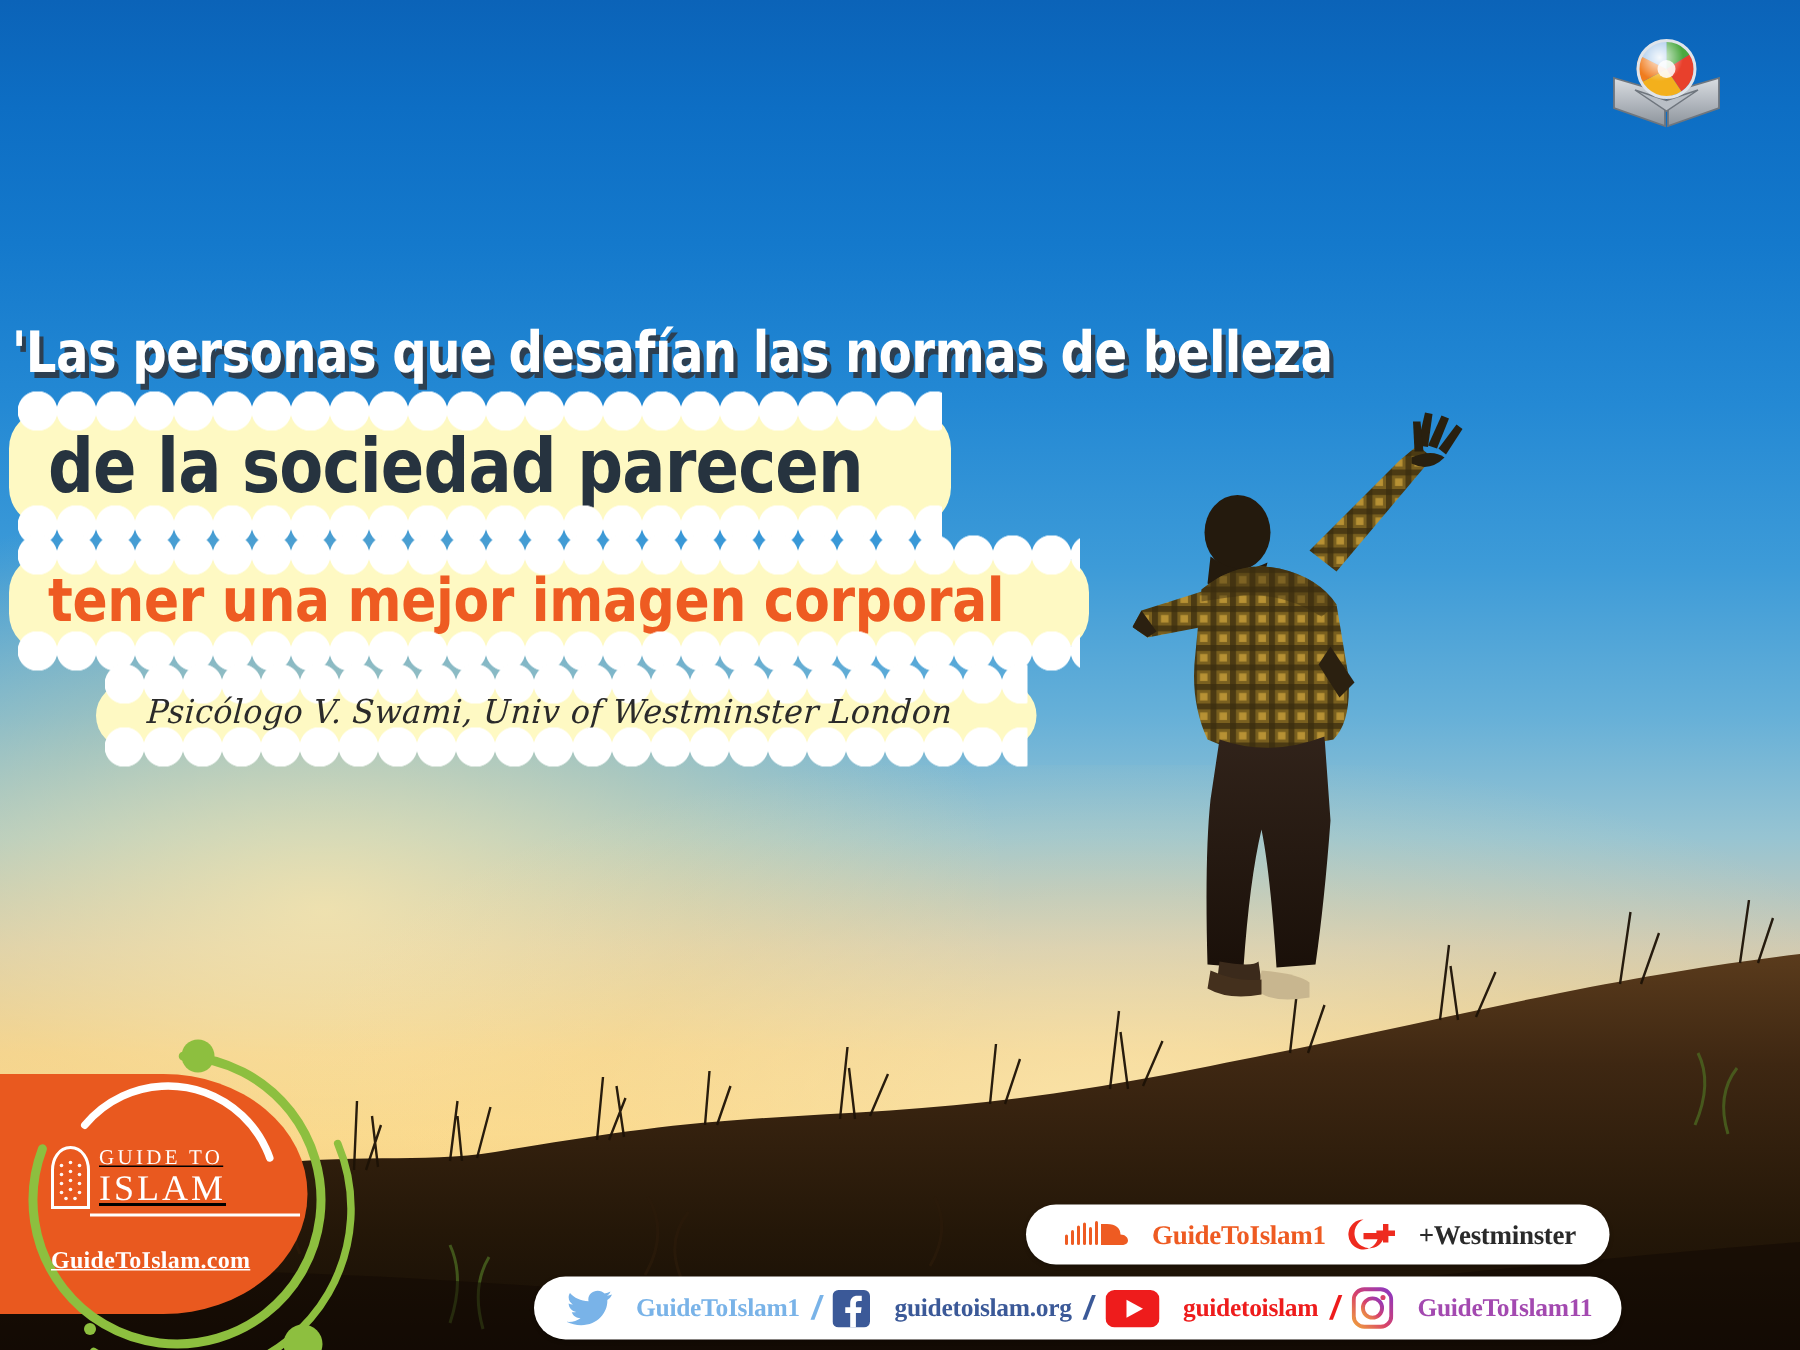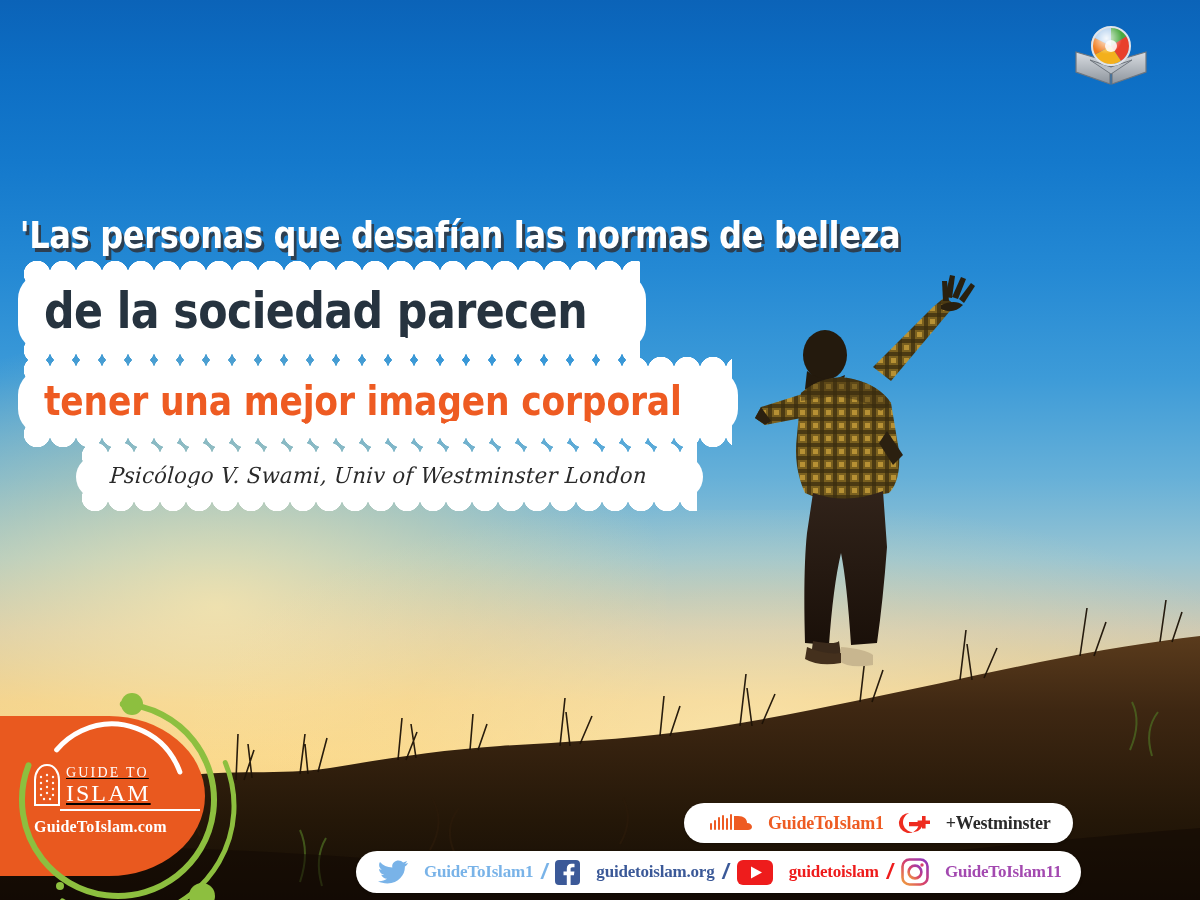--- a/index.html
+++ b/index.html
@@ -48,37 +48,37 @@
     position:absolute; left:0; right:0; bottom:0; height:300px;
     overflow:hidden;
   }
   .ground svg { display:block; width:1200px; height:300px; }
 
   
   .figure { position:absolute; left:755px; top:235px; width:300px; height:470px; }
   .figure svg { width:100%; height:100%; display:block; }
 
   
-  .quote { position:absolute; left:16px; top:215px; width:780px; }
+  .quote { position:absolute; left:4px; top:215px; width:780px; }
 
   .line1 {
     position:relative;
     font-family:"Liberation Sans Narrow","DejaVu Sans Condensed","Liberation Sans", sans-serif;
     font-weight:bold; font-size:38px; line-height:1.1;
     letter-spacing:-0.4px;
     color:#ffffff;
     padding-left:4px;
     text-shadow: 3px 4px 0 rgba(47,58,69,.92);
     transform:scaleX(.94); transform-origin:left center;
     white-space:nowrap;
   }
 
   .cloudbox {
     position:relative;
-    background:#ffffff;
+    background:#fef9c3;
     border-radius:26px;
     display:inline-block;
   }
   .cloudbox::before, .cloudbox::after {
     content:""; position:absolute; left:6px; right:6px; height:26px;
     background:
       radial-gradient(circle at 13px 13px, #fff 13px, transparent 13.5px) 0 0/26px 26px repeat-x;
   }
   .cloudbox::before { top:-12px; }
   .cloudbox::after  { bottom:-12px; }
@@ -140,21 +140,21 @@
     font-family:"Liberation Serif","DejaVu Serif", serif;
     font-size:14px; color:#fff; letter-spacing:2.2px;
   }
   .brand-islam {
     font-family:"Liberation Serif","DejaVu Serif", serif;
     font-size:24px; color:#fff; letter-spacing:2px; margin-top:1px;
   }
   .brand-url {
     font-family:"Liberation Serif","DejaVu Serif", serif;
     font-weight:bold; font-size:16px; color:#fff;
-    margin-top:7px; letter-spacing:.2px;
+    margin-top:21px; letter-spacing:.2px;text-decoration:underline;
   }
   .brand-rule { height:2px; background:#fff; margin-top:3px; width:140px; margin-left:26px; }
 
   
   .emblem { position:absolute; right:48px; top:18px; width:82px; height:72px; }
 
   
   .social-top {
     position:absolute; left:684px; top:803px;
     height:40px; background:#fff;

